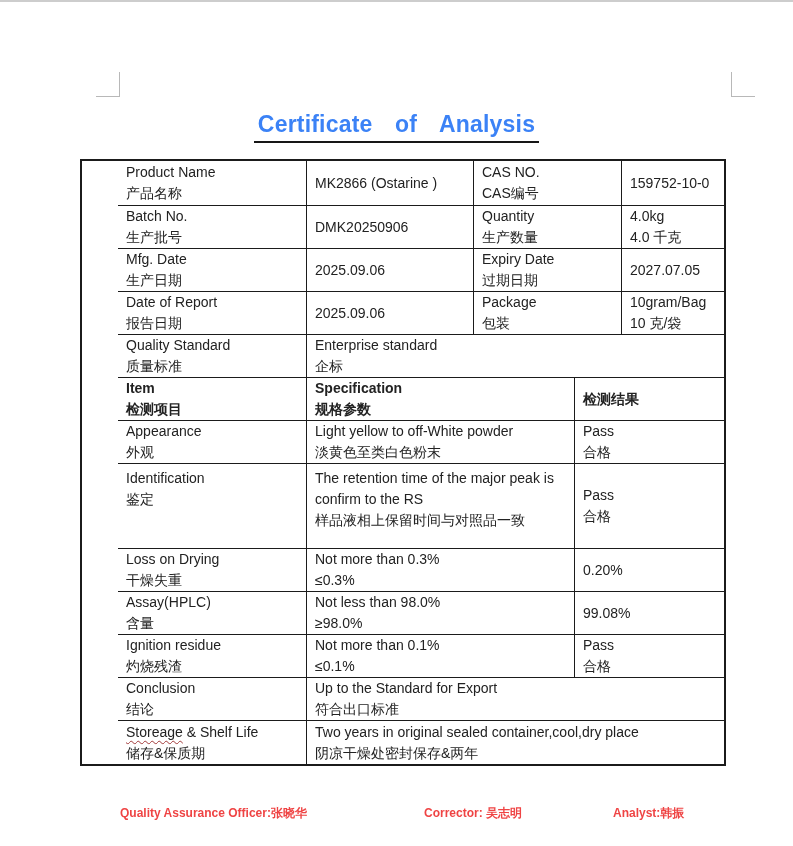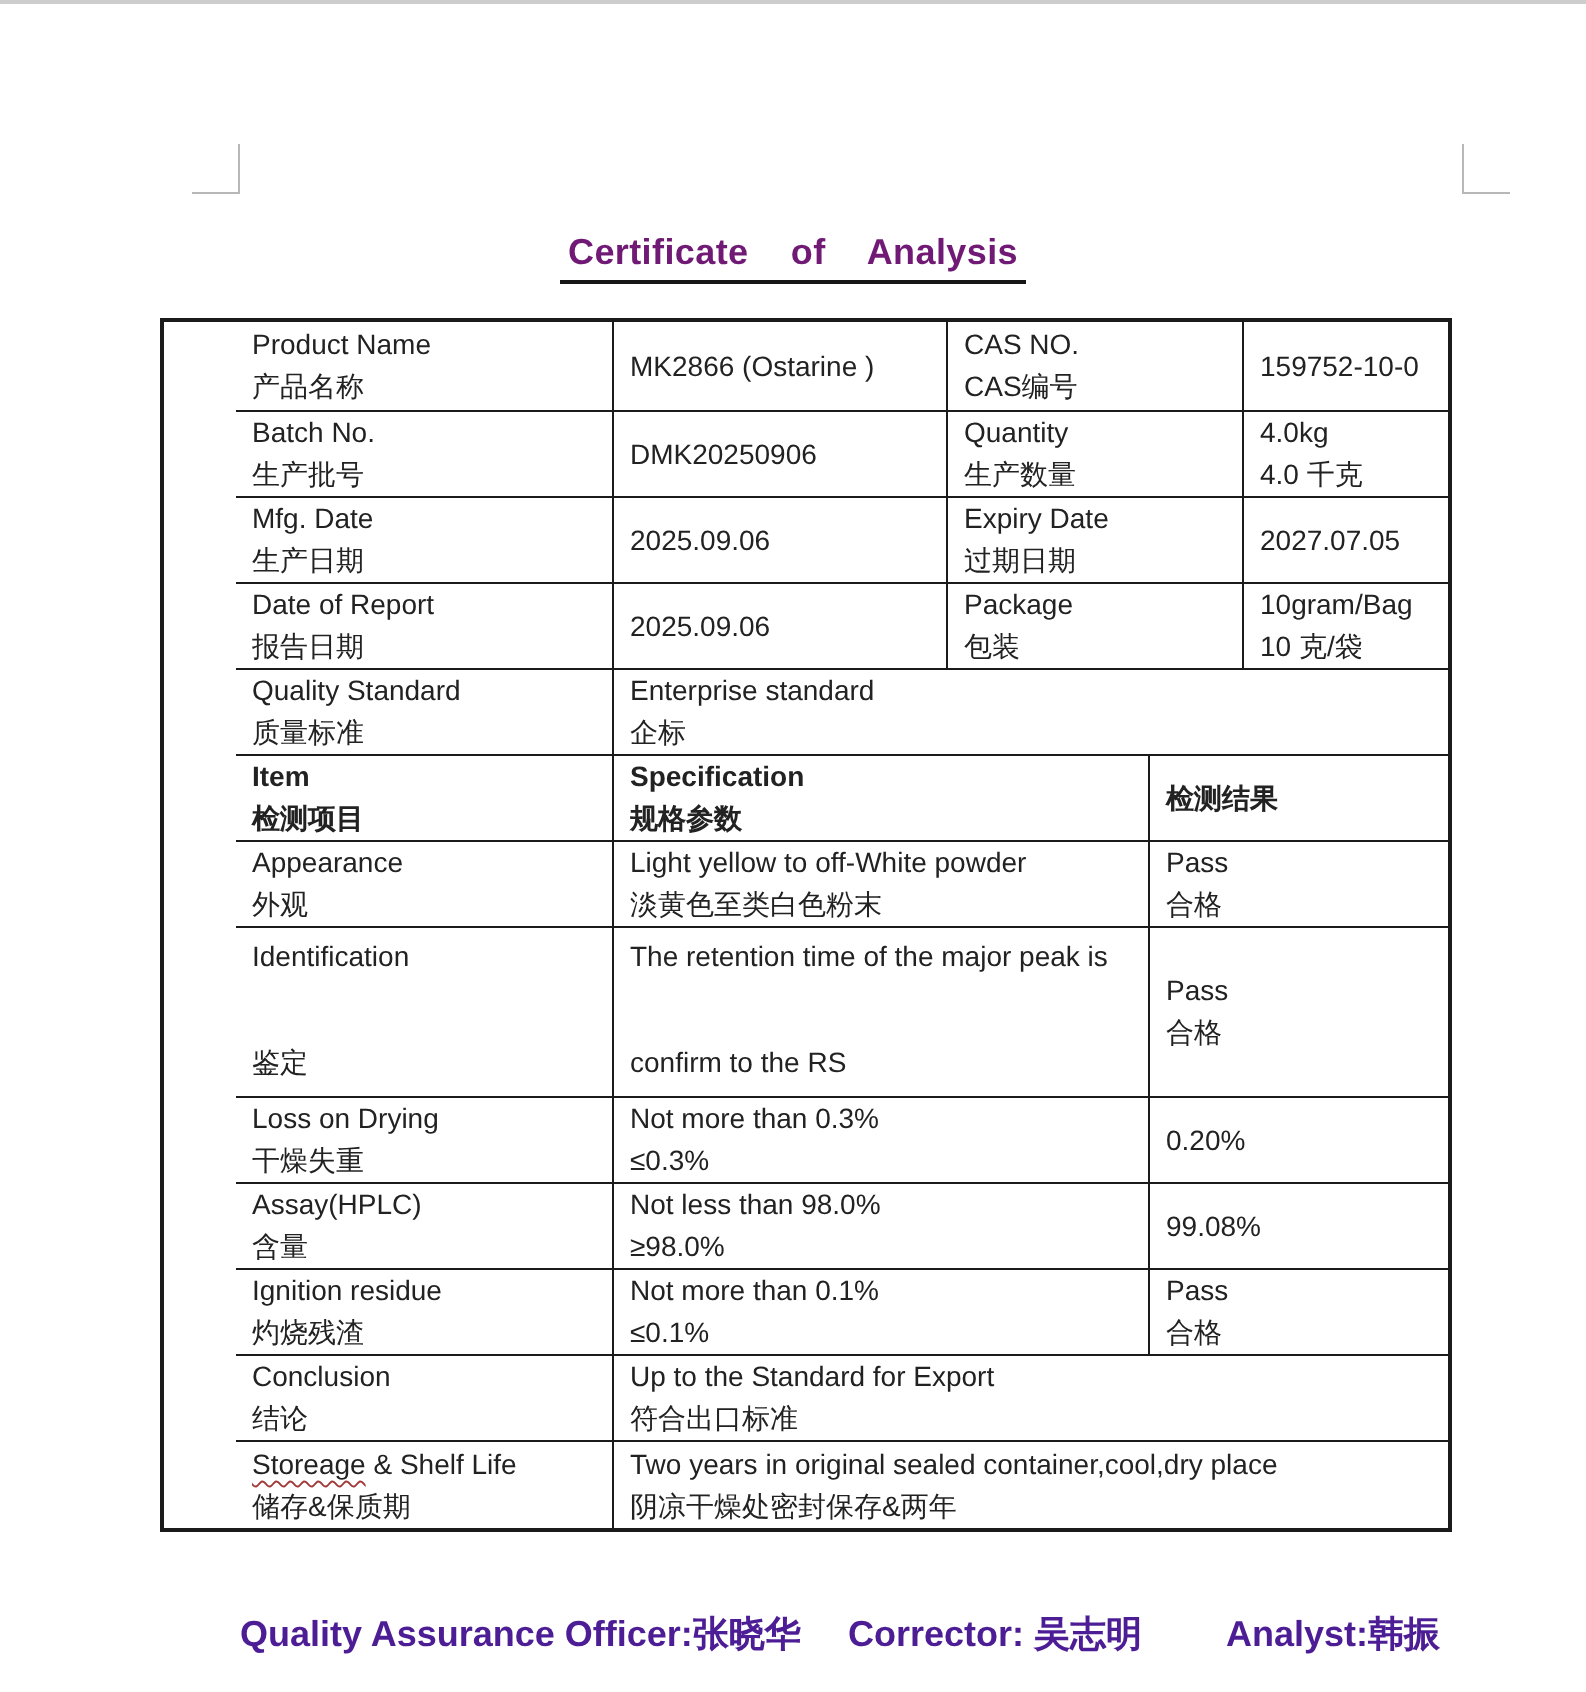--- a/index.html
+++ b/index.html
@@ -18,23 +18,23 @@
   .crop-mark { position:absolute; top:72px; width:23px; height:24px; }
   .crop-mark.tl { left:96px; border-right:1.5px solid #b8b8b8; border-bottom:1.5px solid #b8b8b8; }
   .crop-mark.tr { left:731px; border-left:1.5px solid #b8b8b8; border-bottom:1.5px solid #b8b8b8; }
 
   .title-wrap {
     position:absolute; top:103px; left:0; width:100%;
     text-align:center; margin:0;
   }
   .title-underline {
     display:inline-block;
-    font-size:18px; font-weight:bold;
+    font-size:23px; font-weight:bold;
     letter-spacing:0.2px; word-spacing:16px;
-    color:#701a75;
+    color:#3b82f6;
     padding:0 4px 3px 4px;
     border-bottom:2.5px solid #161616;
   }
 
   .coa-table {
     position:absolute; left:80px; top:159px; width:646px;
     border:2px solid #1b1b1b;
     box-sizing:border-box;
     font-size:14px;
     padding-left:36px;
@@ -47,33 +47,33 @@
   .h44 { height:44px; } .h43 { height:43px; } .h85 { height:85px; }
   .cell {
     border-left:1.5px solid #1b1b1b;
     padding:1px 8px;
     display:flex; flex-direction:column; justify-content:center;
     line-height:21px;
     box-sizing:border-box;
     overflow:hidden;
   }
   .cell.c1 { border-left:none; }
-  .cell.top-align { justify-content:flex-start; padding-top:4px;gap:32px; }
+  .cell.top-align { justify-content:flex-start; padding-top:4px; }
   .bold { font-weight:bold; }
   .squiggle {
     text-decoration-line:underline;
     text-decoration-style:wavy;
     text-decoration-color:#a23a3a;
     text-decoration-thickness:1px;
     text-underline-offset:3px;
     text-align:center;
   }
   .sig {
     position:absolute; top:805px;
-    font-weight:bold; font-size:18px; color:#4c1d95;
+    font-weight:bold; font-size:12px; color:#ef4444;
     white-space:nowrap;
   }
   .sig.qa { left:120px; }
   .sig.corrector { left:424px; }
   .sig.analyst { left:613px; }
 </style>
 </head>
 <body>
 
 <div class="screen">

